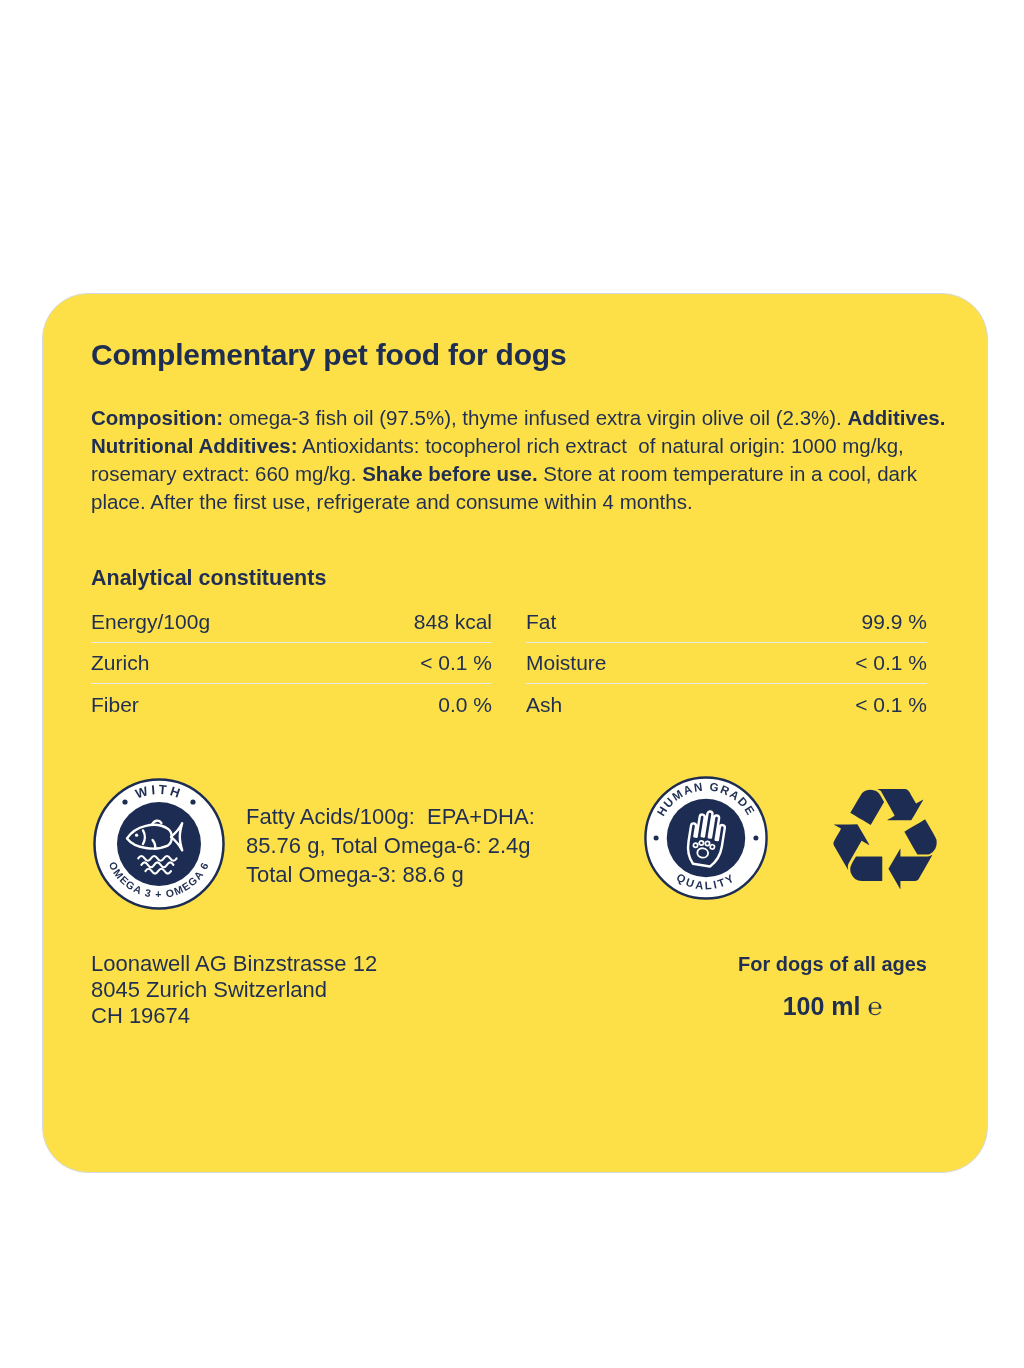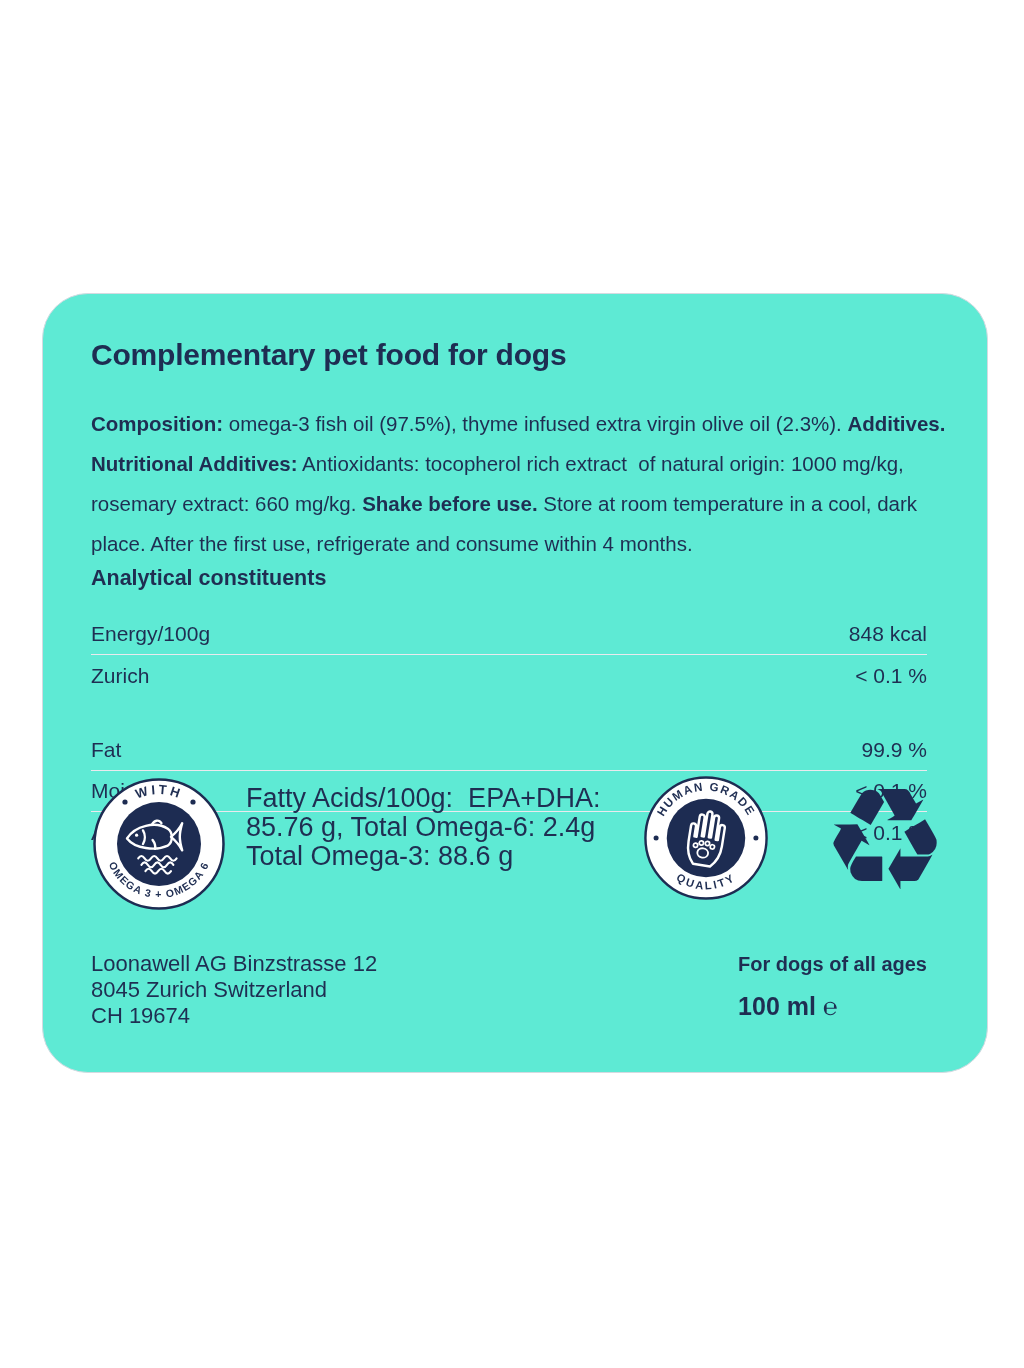--- a/index.html
+++ b/index.html
@@ -1,58 +1,58 @@
 <!DOCTYPE html>
 <html><head>
 <meta charset="utf-8">
 <style>
   * { margin:0; padding:0; box-sizing:border-box; }
   html,body { width:1024px; height:1368px; background:#ffffff;
     font-family:"Liberation Sans","DejaVu Sans",sans-serif; color:#1f2e52; }
   .stage { position:relative; width:1024px; height:1368px; overflow:hidden; }
 
-  .card { position:absolute; left:42px; top:293px; width:946px; height:780px;
-    background:#5eead4; border:1.5px solid #d4dae1; border-radius:46px; }
+  .card { position:absolute; left:42px; top:293px; width:946px; height:880px;
+    background:#fde047; border:1.5px solid #d4dae1; border-radius:46px; }
 
   .title { position:absolute; left:48px; top:44px; font-size:30px; font-weight:700;
     letter-spacing:-0.2px; color:#1e2d52; }
 
   .composition { position:absolute; left:48px; top:110px; width:856px;
-    font-size:20.5px; line-height:40px; white-space:pre-wrap; }
+    font-size:20.5px; line-height:28px; white-space:pre-wrap; }
   .composition b { font-weight:700; }
 
   .ac-heading { position:absolute; left:48px; top:272px; width:836px;
     text-align:left; font-size:21.5px; font-weight:700; }
 
-  .ac-table { position:absolute; left:48px; top:320px; width:836px;
-    display:flex; gap:34px;flex-direction:column; }
+  .ac-table { position:absolute; left:48px; top:308px; width:836px;
+    display:flex; gap:34px; }
   .ac-col { flex:1; }
   .ac-row { display:flex; justify-content:space-between; align-items:center;
     height:41px; font-size:21px; }
   .ac-row:not(:last-child) { border-bottom:1.5px solid #eaeaee; }
 
   .badge { position:absolute; }
   .badge-omega { left:49px; top:483px; width:134px; height:134px; }
   .badge-quality { left:600px; top:481px; width:126px; height:126px; }
   .badge text { fill:#1f2e52; font-family:"Liberation Sans","DejaVu Sans",sans-serif;
     font-weight:700; }
 
-  .fatty { position:absolute; left:203px; top:490px; font-size:27px;
+  .fatty { position:absolute; left:203px; top:508px; font-size:22px;
     line-height:29px; white-space:pre-wrap; }
 
   .recycle { position:absolute; left:762px; top:476px; width:160px; height:140px;
     display:flex; align-items:center; justify-content:center;
     font-family:"DejaVu Sans",sans-serif; font-size:142px; line-height:1;
     color:#1d2c52; }
 
   .footer-address { position:absolute; left:48px; top:657px;
     font-size:22px; line-height:26px; }
   .footer-contact { position:absolute; left:403px; top:657px;
     font-size:18.5px; line-height:26px; }
-  .footer-right { position:absolute; right:60px; top:659px; text-align:left; }
+  .footer-right { position:absolute; right:60px; top:659px; text-align:center; }
   .footer-ages { font-size:20px; font-weight:700; }
   .footer-volume { margin-top:16px; font-size:25px; font-weight:700; }
 </style>
 </head>
 <body>
 
 <div class="stage">
   <div class="card">
 
     <div class="title">Complementary pet food for dogs</div>
@@ -63,20 +63,24 @@
 
     <div class="ac-table">
       <div class="ac-col">
         <div class="ac-row">
           <span>Energy/100g</span>
           <span>848 kcal</span>
         </div>
         <div class="ac-row">
           <span>Zurich</span>
           <span>&lt; 0.1 %</span>
+        </div>
+        <div class="ac-row">
+          <span>Fiber</span>
+          <span>0.0 %</span>
         </div>
       </div>
       <div class="ac-col">
         <div class="ac-row">
           <span>Fat</span>
           <span>99.9 %</span>
         </div>
         <div class="ac-row">
           <span>Moisture</span>
           <span>&lt; 0.1 %</span>

